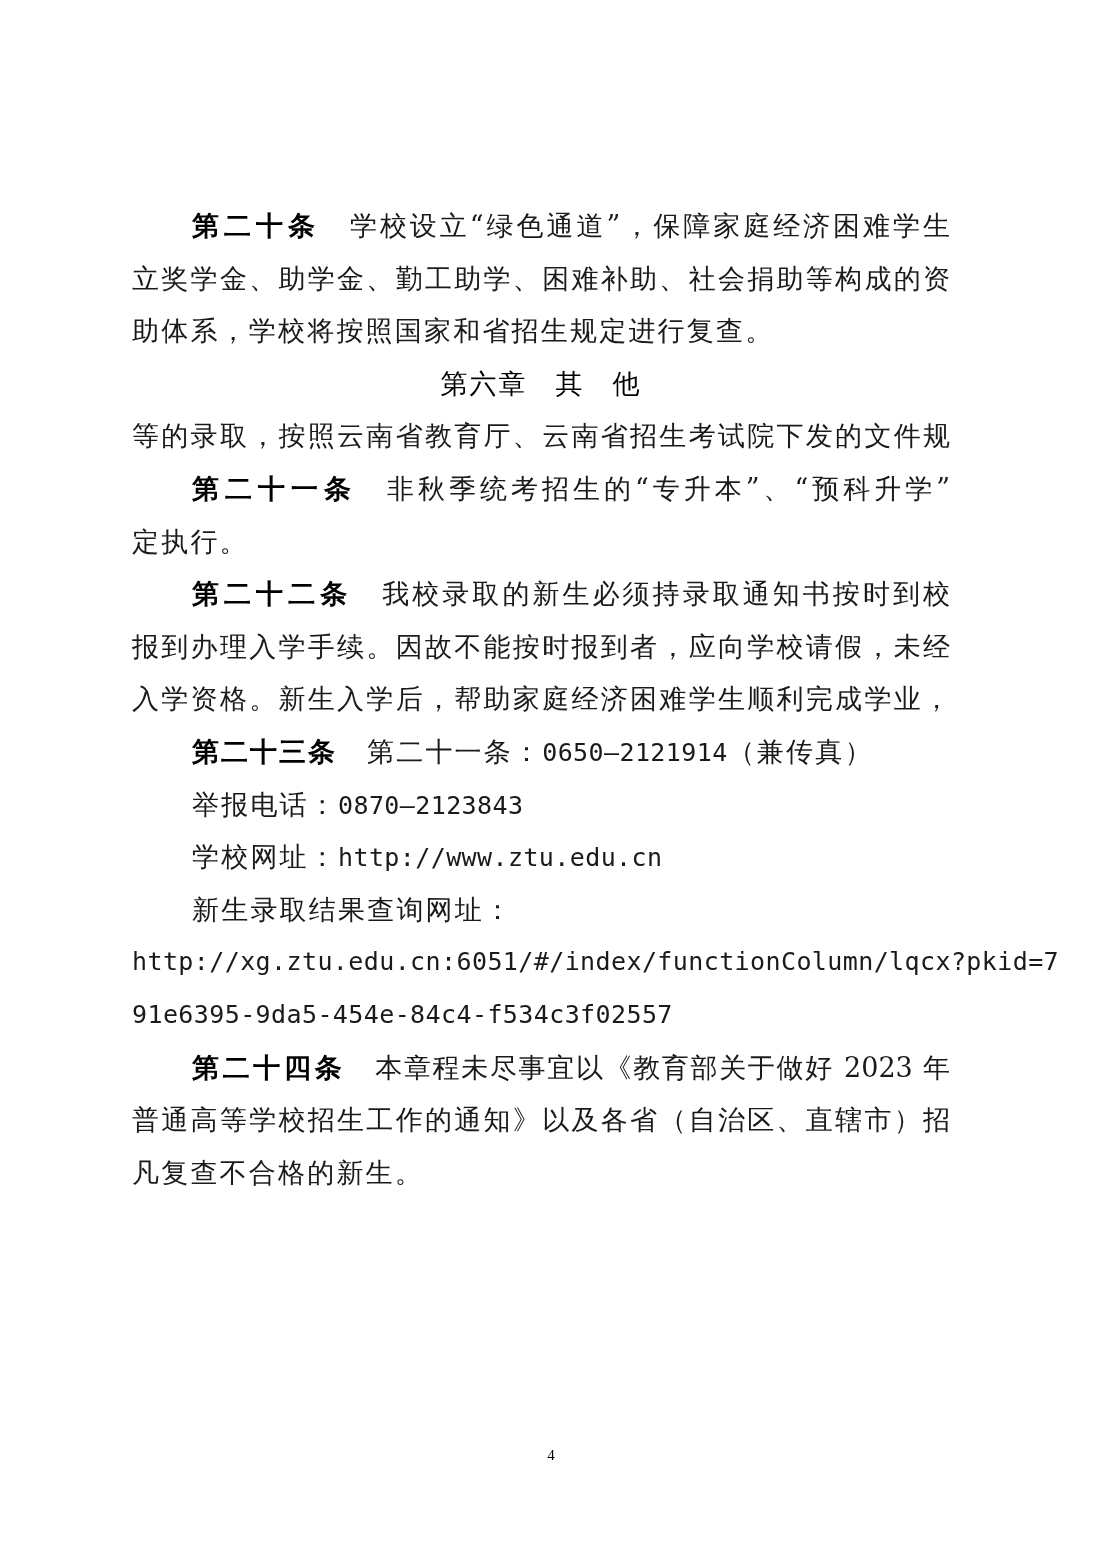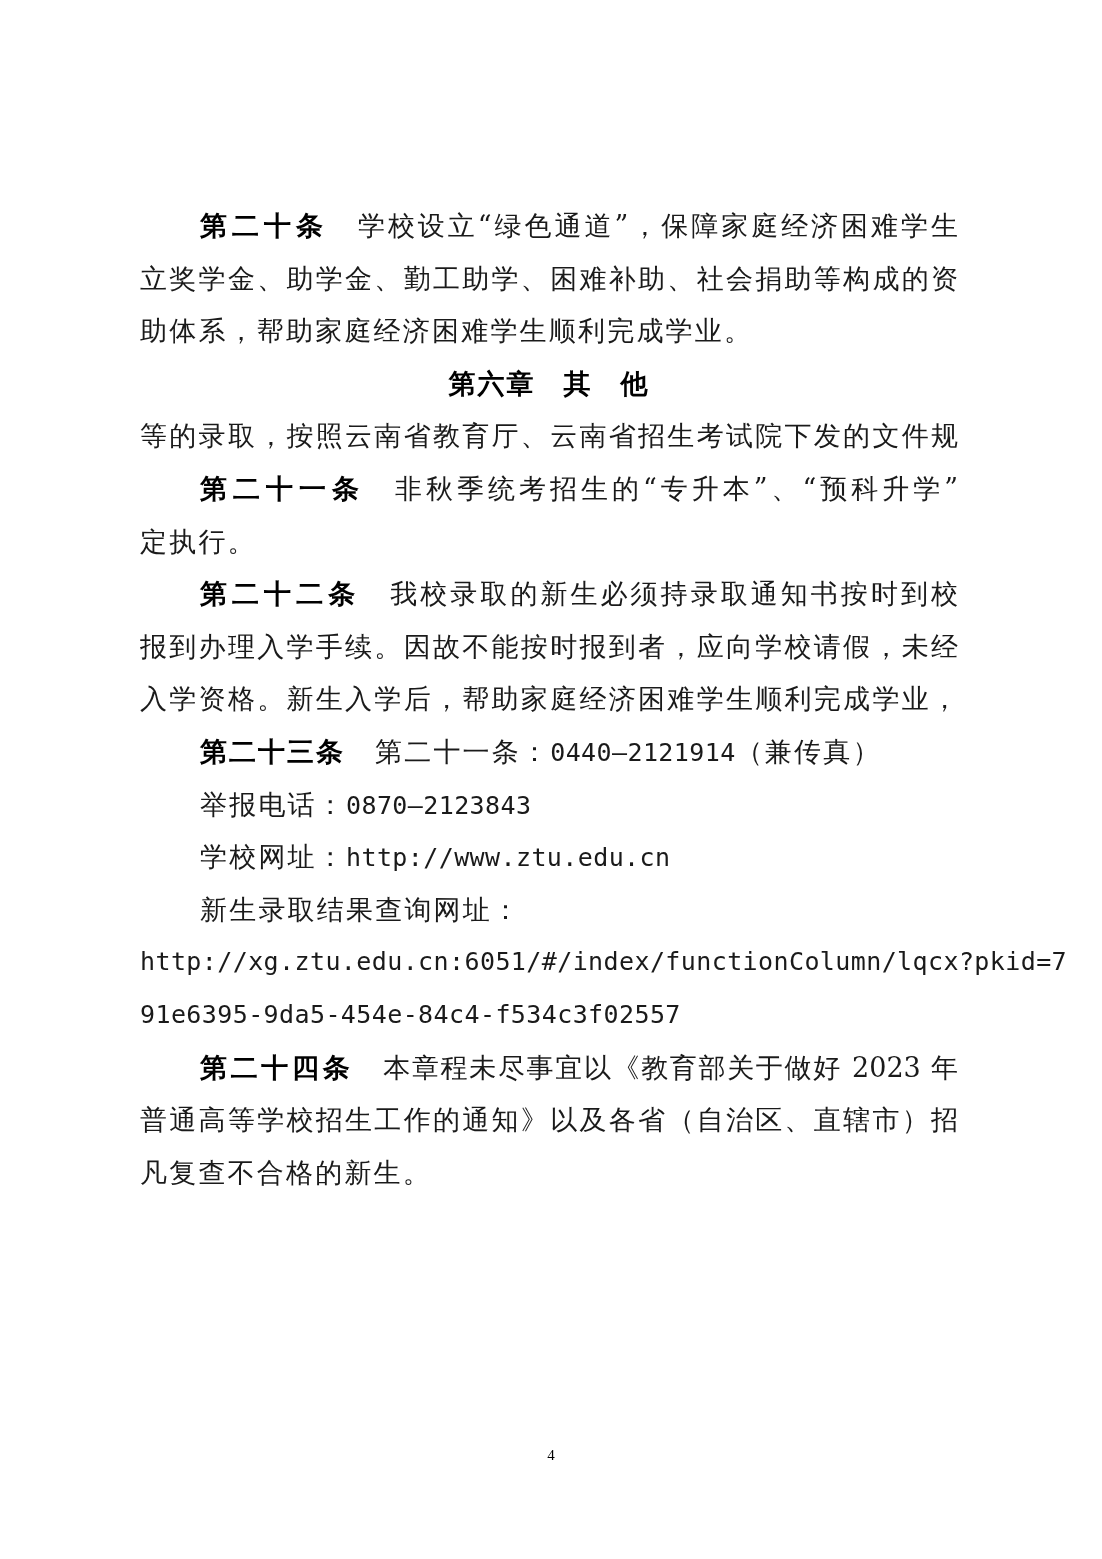--- a/index.html
+++ b/index.html
@@ -10,21 +10,21 @@
     body {
       width: 1102px;
       height: 1559px;
       position: relative;
       overflow: hidden;
       font-family: "DejaVu Serif", "Liberation Serif", serif;
       color: #1a1a1a;
     }
     .page {
       position: absolute;
-      left: 140px;
+      left: 132px;
       top: 200px;
       width: 818px;
     }
     .line {
       height: 52.6px;
       line-height: 52.6px;
       font-size: 27px;
       white-space: nowrap;
       letter-spacing: 2.2px;
     }
@@ -40,21 +40,21 @@
       font-family: "DejaVu Sans", "Liberation Sans", sans-serif;
       font-weight: bold;
       color: #000;
       margin-right: 30px;
       letter-spacing: 2px;
       text-align: right;
     }
     .chapter {
       text-align: center;
       font-family: "DejaVu Sans", "Liberation Sans", sans-serif;
-      font-weight: bold;
+      font-weight: normal;
       color: #000;
       letter-spacing: 2px;
       padding-left: 0;
     }
     .chapter .gap { display: inline-block; width: 28px; }
     .mono {
       font-family: "DejaVu Sans Mono", "Liberation Mono", monospace;
       font-size: 25px;
       letter-spacing: 0.4px;
     }
@@ -69,33 +69,33 @@
       color: #000;
     }
   </style>
 </head>
 <body>
 
 <div class="page">
 
   <div class="line justify indent"><span class="article-head">第二十条</span><span>学校设立“绿色通道”，保障家庭经济困难学生</span></div>
   <div class="line justify">立奖学金、助学金、勤工助学、困难补助、社会捐助等构成的资</div>
-  <div class="line">助体系，帮助家庭经济困难学生顺利完成学业。</div>
+  <div class="line">助体系，学校将按照国家和省招生规定进行复查。</div>
 
   <div class="line chapter"><span>第六章</span><span class="gap"></span><span>其</span><span class="gap"></span><span>他</span></div>
 
   <div class="line justify">等的录取，按照云南省教育厅、云南省招生考试院下发的文件规</div>
   <div class="line justify indent"><span class="article-head">第二十一条</span><span>非秋季统考招生的“专升本”、“预科升学”</span></div>
   <div class="line">定执行。</div>
 
   <div class="line justify indent"><span class="article-head">第二十二条</span><span>我校录取的新生必须持录取通知书按时到校</span></div>
   <div class="line justify">报到办理入学手续。因故不能按时报到者，应向学校请假，未经</div>
   <div class="line justify">入学资格。新生入学后，帮助家庭经济困难学生顺利完成学业，</div>
 
-  <div class="line indent"><span class="article-head">第二十三条</span><span>第二十一条：</span><span class="mono">0440—2121914</span><span>（兼传真）</span></div>
+  <div class="line indent"><span class="article-head">第二十三条</span><span>第二十一条：</span><span class="mono">0650—2121914</span><span>（兼传真）</span></div>
   <div class="line indent"><span>举报电话：</span><span class="mono">0870—2123843</span></div>
   <div class="line indent"><span>学校网址：</span><span class="mono">http://www.ztu.edu.cn</span></div>
   <div class="line indent">新生录取结果查询网址：</div>
   <div class="line mono">http://xg.ztu.edu.cn:6051/#/index/functionColumn/lqcx?pkid=7</div>
   <div class="line mono">91e6395-9da5-454e-84c4-f534c3f02557</div>
 
   <div class="line justify indent"><span class="article-head">第二十四条</span><span>本章程未尽事宜以《教育部关于做好 2023 年</span></div>
   <div class="line justify">普通高等学校招生工作的通知》以及各省（自治区、直辖市）招</div>
   <div class="line">凡复查不合格的新生。</div>
 

